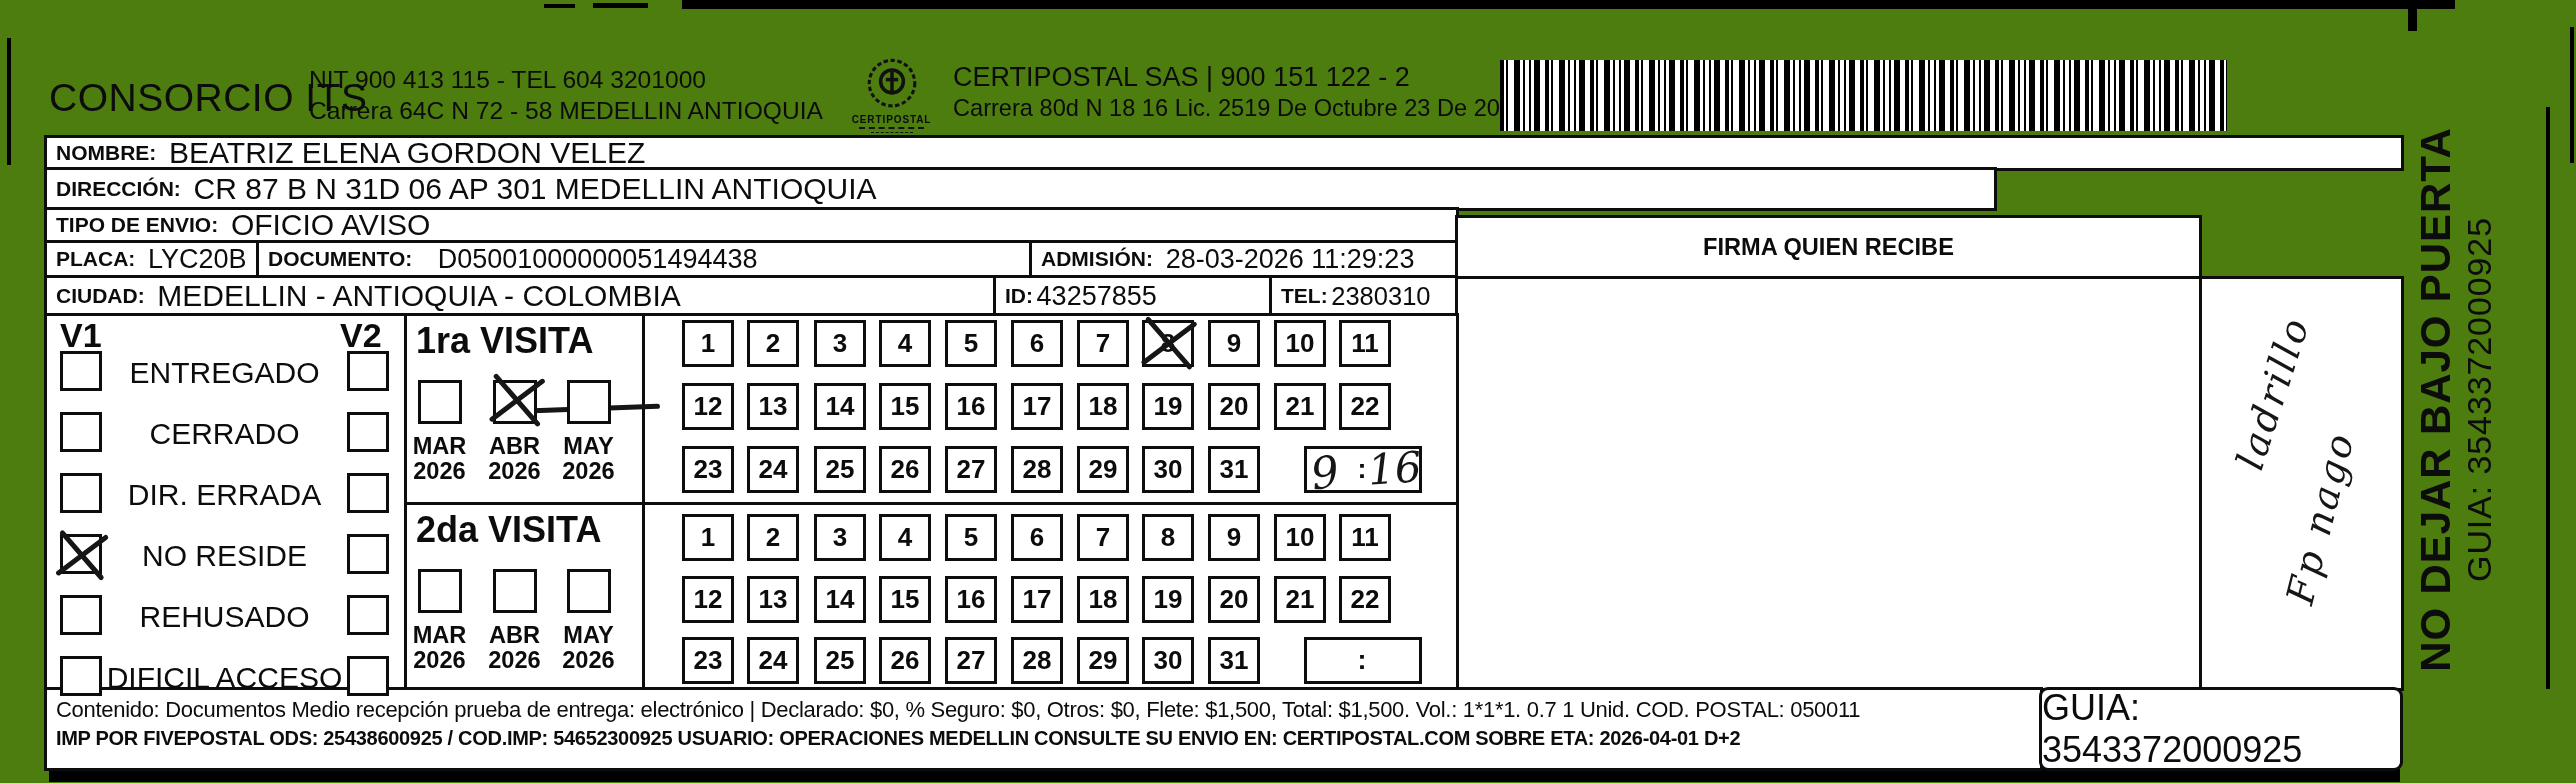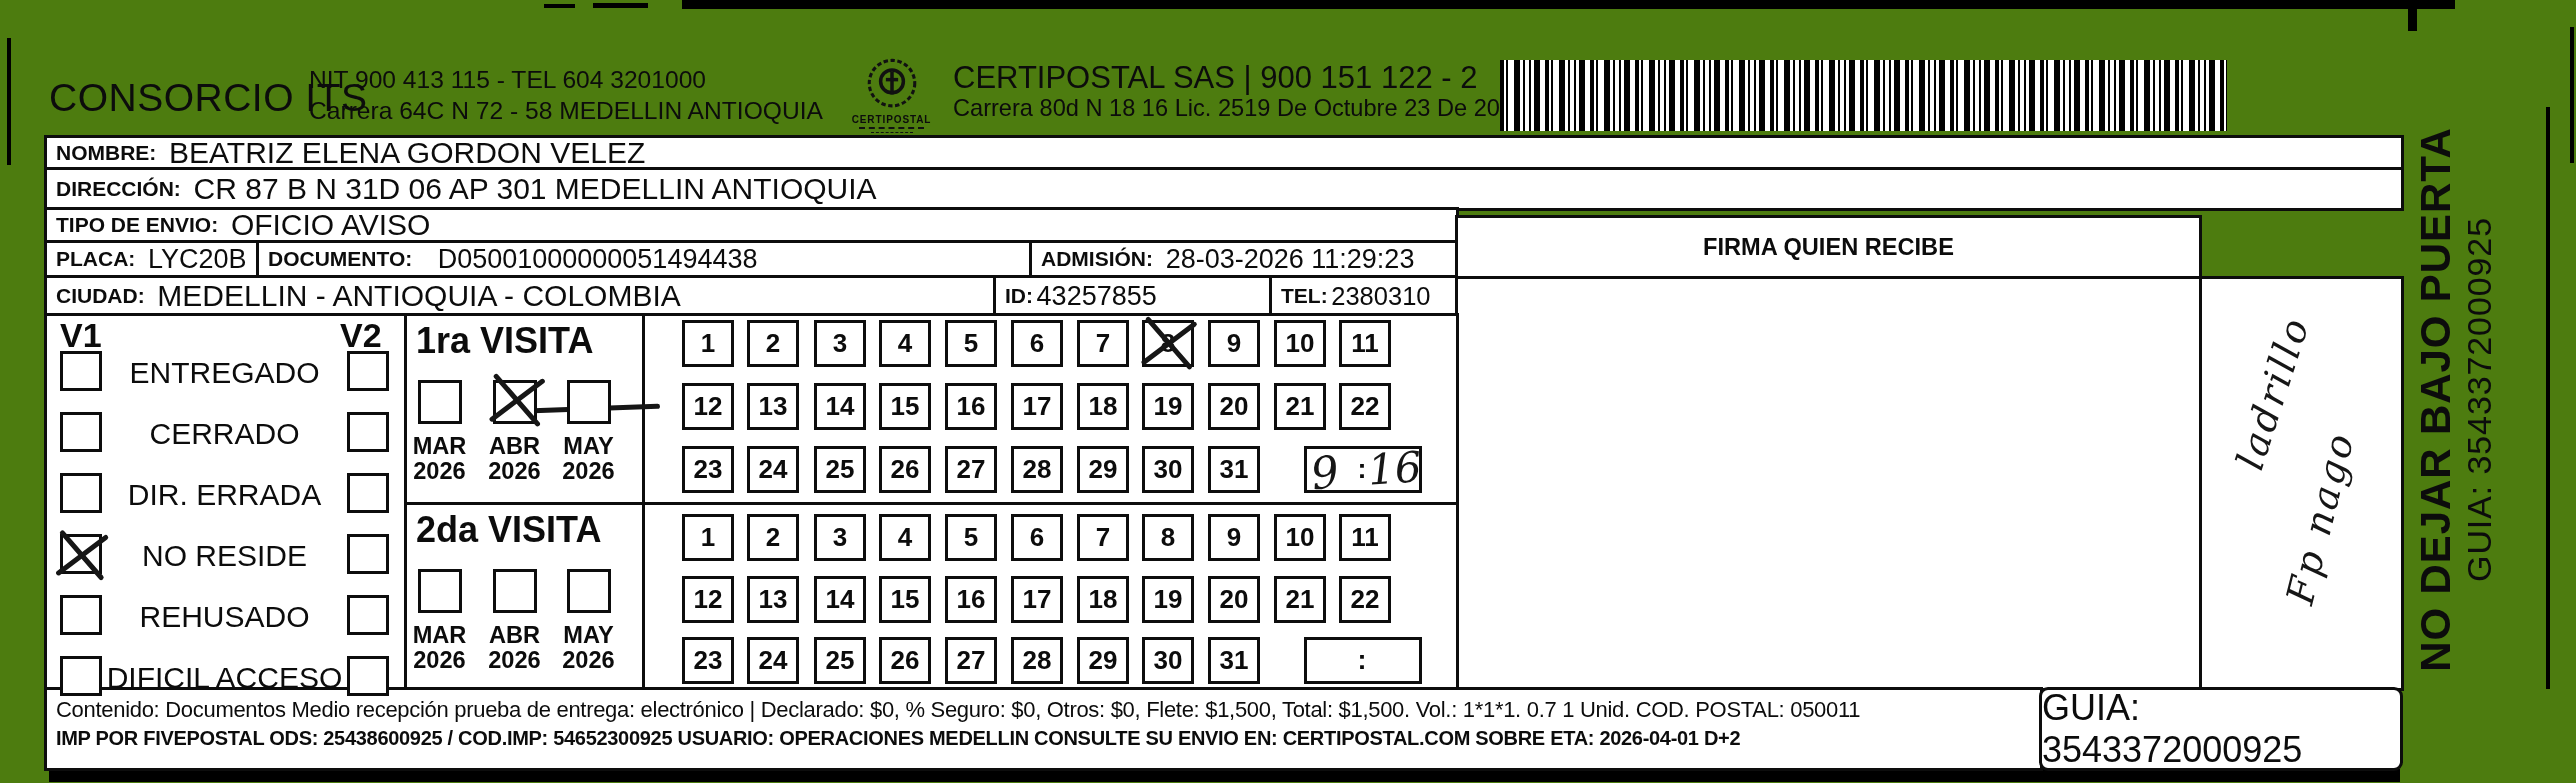--- a/index.html
+++ b/index.html
@@ -26,21 +26,21 @@
   .hx::after{transform:translateY(-50%) rotate(-37deg)}
   .ink{position:absolute;background:#161616;border-radius:2.7px}
   .hand{position:absolute;font-family:"DejaVu Serif",serif;font-style:italic;color:#161616;text-align:center}
   .artifact{position:absolute;background:#000}
   #barcode{position:absolute;left:1500px;top:60px;width:727px;height:71px;
      background:repeating-linear-gradient(90deg,#000 0 3.6px,#fff 3.6px 6.4px,#000 6.4px 8.2px,#fff 8.2px 13.6px,
      #000 13.6px 20px,#fff 20px 23px,#000 23px 24.6px,#fff 24.6px 29px,#000 29px 31px,#fff 31px 34px,
      #000 34px 40px,#fff 40px 45px)}
   #hdr-company{position:absolute;left:49px;top:76px;font-size:39px;letter-spacing:0.5px;white-space:nowrap}
   .hdr-block{position:absolute;font-size:24.6px;line-height:31px;white-space:nowrap}
-  #certi-line1{font-size:31px}
+  #certi-line1{font-size:27px}
   #certi-line2{font-size:23.6px}
   #logo{position:absolute;left:844px;top:56px;width:95px;display:flex;flex-direction:column;align-items:center}
   #logo .lg-text{font-size:10px;font-weight:bold;letter-spacing:0.9px;margin-top:1.8px}
   #logo .lg-dash1{width:65px;border-top:2.7px dashed #111;margin-top:2.7px}
   #logo .lg-dash2{width:42px;border-top:1.8px dashed #111;margin-top:2.7px}
   #sidebar{position:absolute;left:2142px;top:347px;width:627px;height:105px;
      transform:rotate(-90deg);transform-origin:50% 50%;
      display:flex;flex-direction:column;align-items:center;justify-content:center}
   #sidebar .l1{font-weight:bold;font-size:42px;letter-spacing:0.9px;white-space:nowrap}
   #sidebar .l2{font-size:34px;letter-spacing:0.9px;white-space:nowrap}
@@ -79,21 +79,21 @@
   <div class="hdr-block" style="left:953px;top:62px">
     <div id="certi-line1">CERTIPOSTAL SAS | 900 151 122 - 2</div>
     <div id="certi-line2">Carrera 80d N 18 16  Lic. 2519 De Octubre 23 De 2015</div>
   </div>
   <div id="barcode"></div>
 
   <div class="cell row" style="left:44px;top:135px;width:2360px;height:36px">
     <span class="lbl">NOMBRE:</span>
     <span class="val">BEATRIZ ELENA GORDON VELEZ</span>
   </div>
-  <div class="cell row" style="left:44px;top:167px;width:2360px;height:44px">
+  <div class="cell row" style="left:44px;top:167px;width:1953px;height:44px">
     <span class="lbl">DIRECCIÓN:</span>
     <span class="val">CR 87 B N 31D 06 AP 301 MEDELLIN ANTIOQUIA</span>
   </div>
   <div class="cell row" style="left:44px;top:207px;width:1415px;height:36px">
     <span class="lbl">TIPO DE ENVIO:</span>
     <span class="val">OFICIO AVISO</span>
   </div>
   <div class="cell row" style="left:44px;top:240px;width:216px;height:38px">
     <span class="lbl">PLACA:</span>
     <span class="val sm">LYC20B</span>

